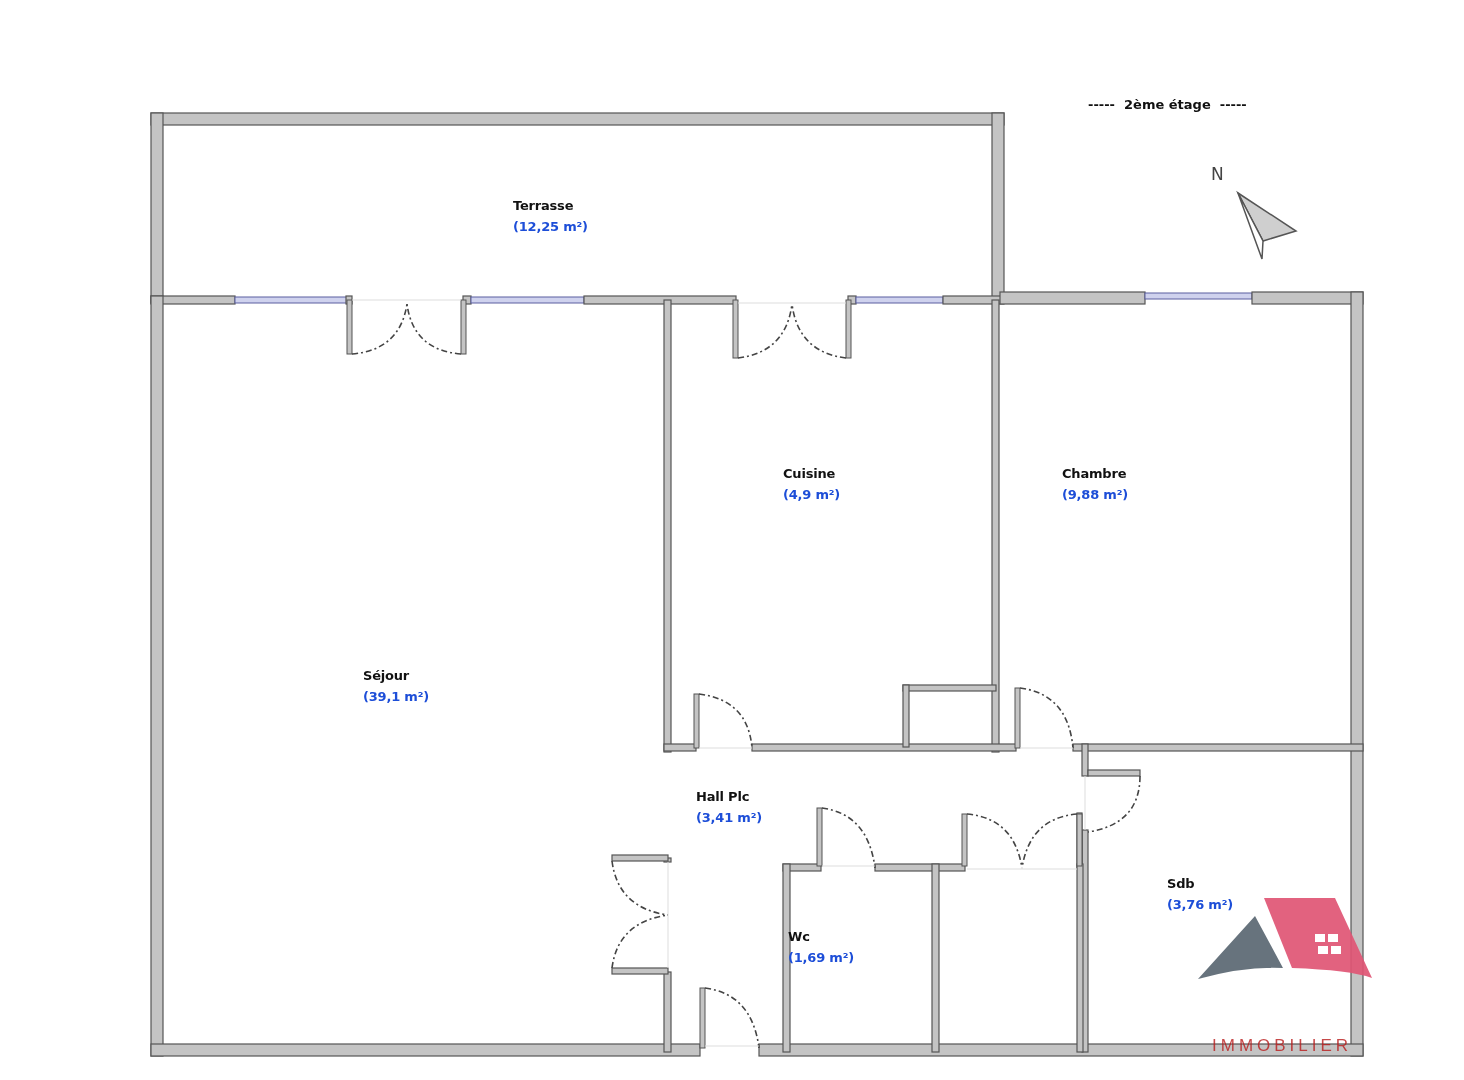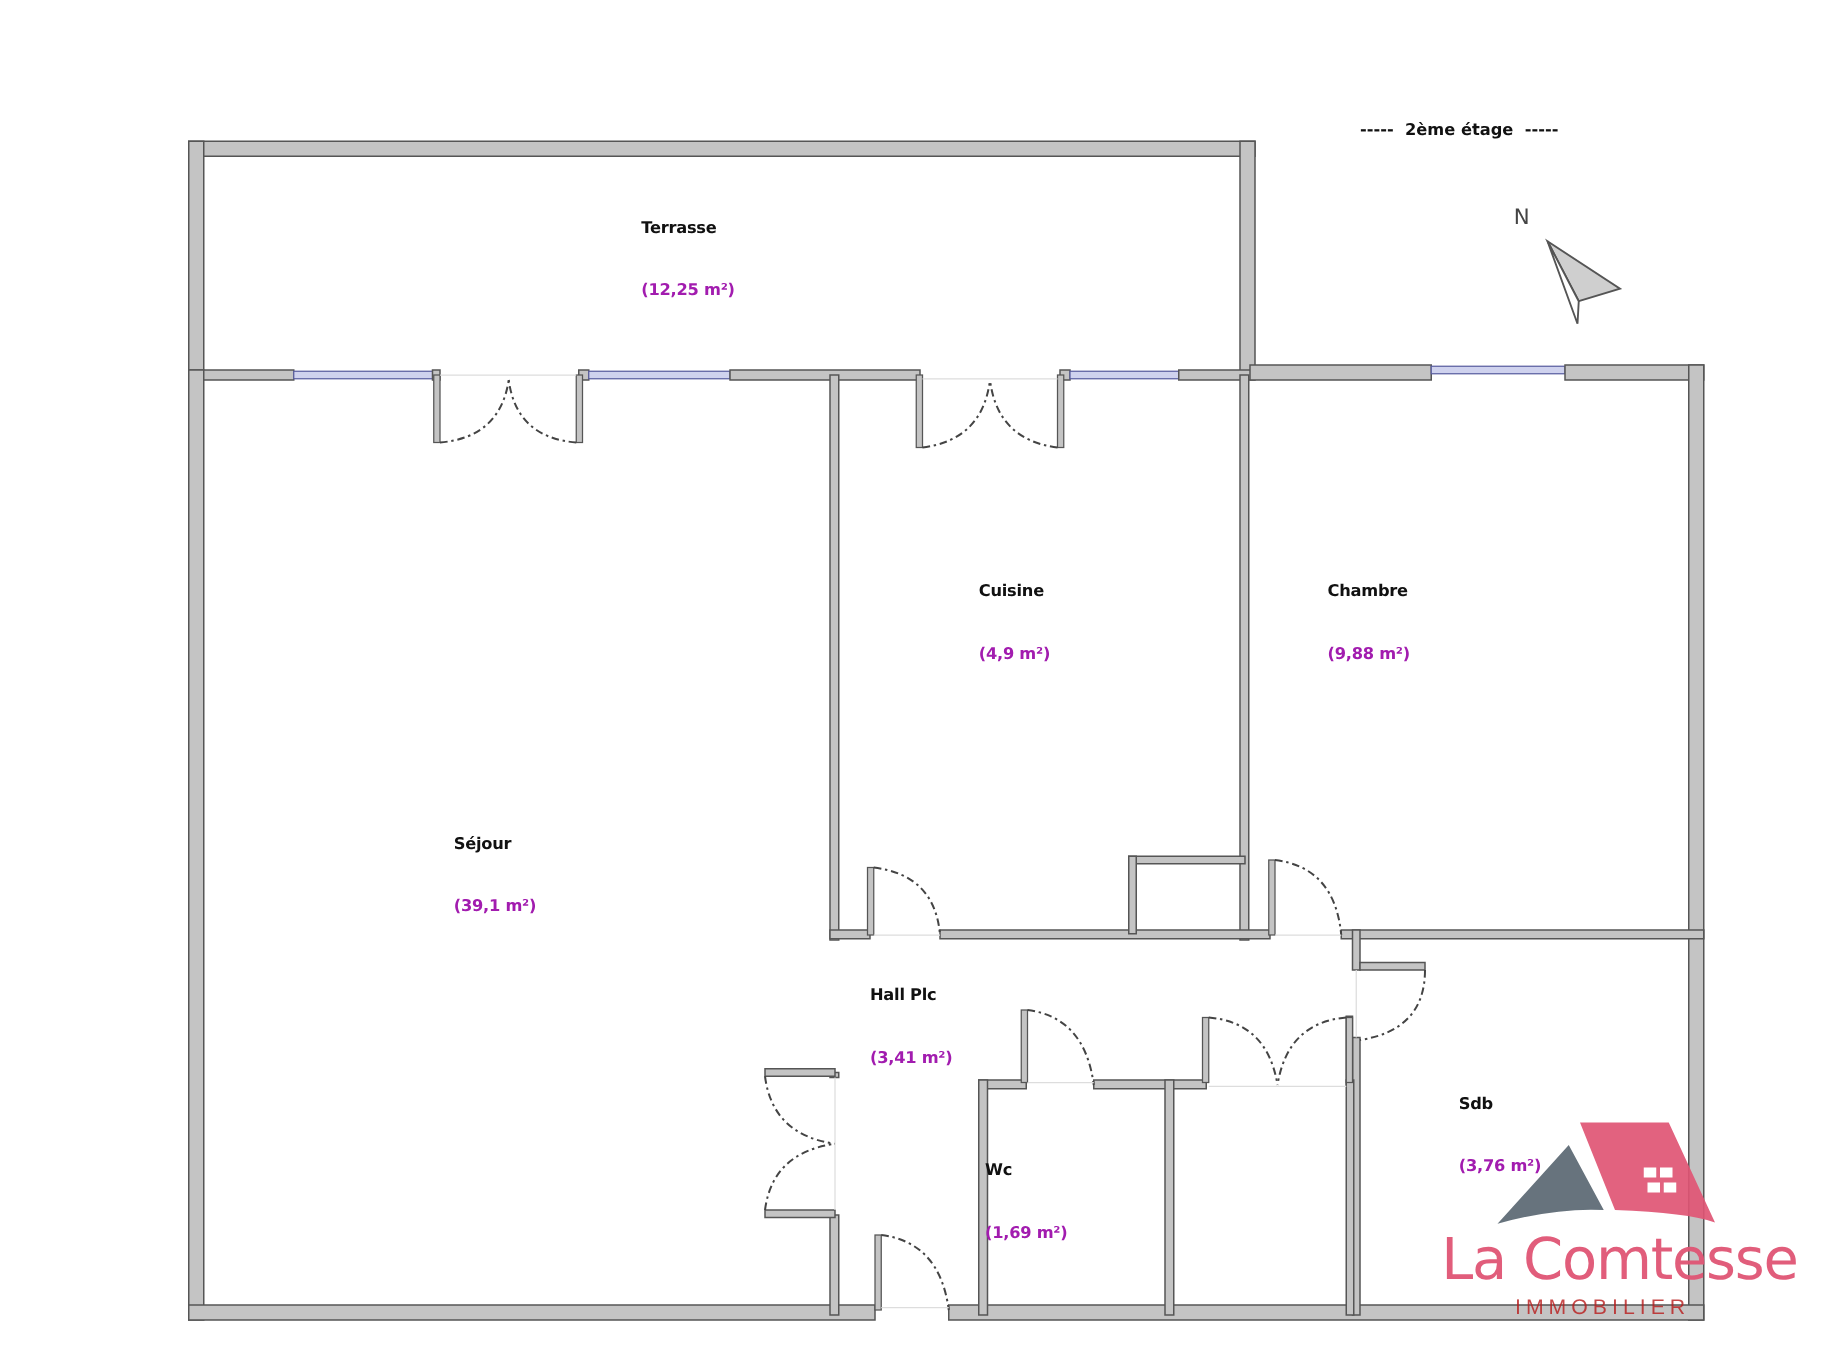--- a/index.html
+++ b/index.html
@@ -1,20 +1,20 @@
 <!DOCTYPE html>
 <html><head>
 <meta charset="utf-8">
 <style>
   html, body { margin:0; padding:0; background:#ffffff; }
   body { width:1464px; height:1080px; position:relative; overflow:hidden; font-family:"DejaVu Sans", sans-serif; }
   #plan { position:absolute; left:0; top:0; width:1464px; height:1080px; }
   .room-label { position:absolute; font-family:"DejaVu Sans", sans-serif; line-height:21px; }
   .room-name { font-size:13px; font-weight:bold; color:#111; letter-spacing:-0.2px; }
-  .room-area { font-size:13px; font-weight:bold; color:#a21caf; letter-spacing:-0.2px;margin-top:29px; }
+  .room-area { font-size:13px; font-weight:bold; color:#1d4ed8; letter-spacing:-0.2px; }
   .floor-label { position:absolute; left:1088px; top:97px; font-size:13px; font-weight:bold; color:#111; white-space:pre; }
   .north-label { position:absolute; left:1211px; top:164px; font-size:17px; color:#444; }
   .logo { position:absolute; left:1150px; top:896px; width:290px; height:170px; }
   .logo-text { position:absolute; left:3px; top:84px; font-family:"DejaVu Sans", sans-serif; font-size:46px; color:#e05574; letter-spacing:-1px; opacity:0.95; white-space:nowrap; }
   .logo-sub { position:absolute; left:62px; top:140px; font-family:Liberation Sans, sans-serif; font-size:17px; color:#b91c1c; letter-spacing:4px; opacity:0.8; }
 </style>
 </head>
 <body>
 
 <svg id="plan" viewBox="0 0 1464 1080" xmlns="http://www.w3.org/2000/svg">
@@ -132,21 +132,21 @@
 
   <g>
     <polygon points="1238,193 1296,231 1263,241" fill="#cfcfcf" stroke="#555" stroke-width="1.5"></polygon>
     <polygon points="1238,193 1263,241 1262,259" fill="#ffffff" stroke="#555" stroke-width="1.5"></polygon>
   </g>
 </svg>
 
 <div class="floor-label">-----  2ème étage  -----</div>
 <div class="north-label">N</div>
 
-<div class="room-label" style="left:513px;top:172px;">
+<div class="room-label" style="left:513px;top:195px;">
   <div class="room-name">Terrasse</div>
   <div class="room-area">(12,25 m²)</div>
 </div>
 <div class="room-label" style="left:363px;top:665px;">
   <div class="room-name">Séjour</div>
   <div class="room-area">(39,1 m²)</div>
 </div>
 <div class="room-label" style="left:783px;top:463px;">
   <div class="room-name">Cuisine</div>
   <div class="room-area">(4,9 m²)</div>
@@ -170,15 +170,14 @@
 
 <div class="logo">
   <svg width="290" height="90" viewBox="0 0 290 90" style="position:absolute;left:0;top:0;">
     <path d="M105,20 L48,83 Q95,70 133,72 Z" fill="#5f6b76" opacity="0.95"></path>
     <path d="M114,2 L185,2 L222,82 Q200,74 142,72 Z" fill="#e05574" opacity="0.92"></path>
     <rect x="165" y="38" width="10" height="8" fill="#fff"></rect>
     <rect x="178" y="38" width="10" height="8" fill="#fff"></rect>
     <rect x="168" y="50" width="10" height="8" fill="#fff"></rect>
     <rect x="181" y="50" width="10" height="8" fill="#fff"></rect>
   </svg>
-  <div class="logo-text">La Comtesse</div>
   <div class="logo-sub">IMMOBILIER</div>
 </div>
 
 </body></html>

